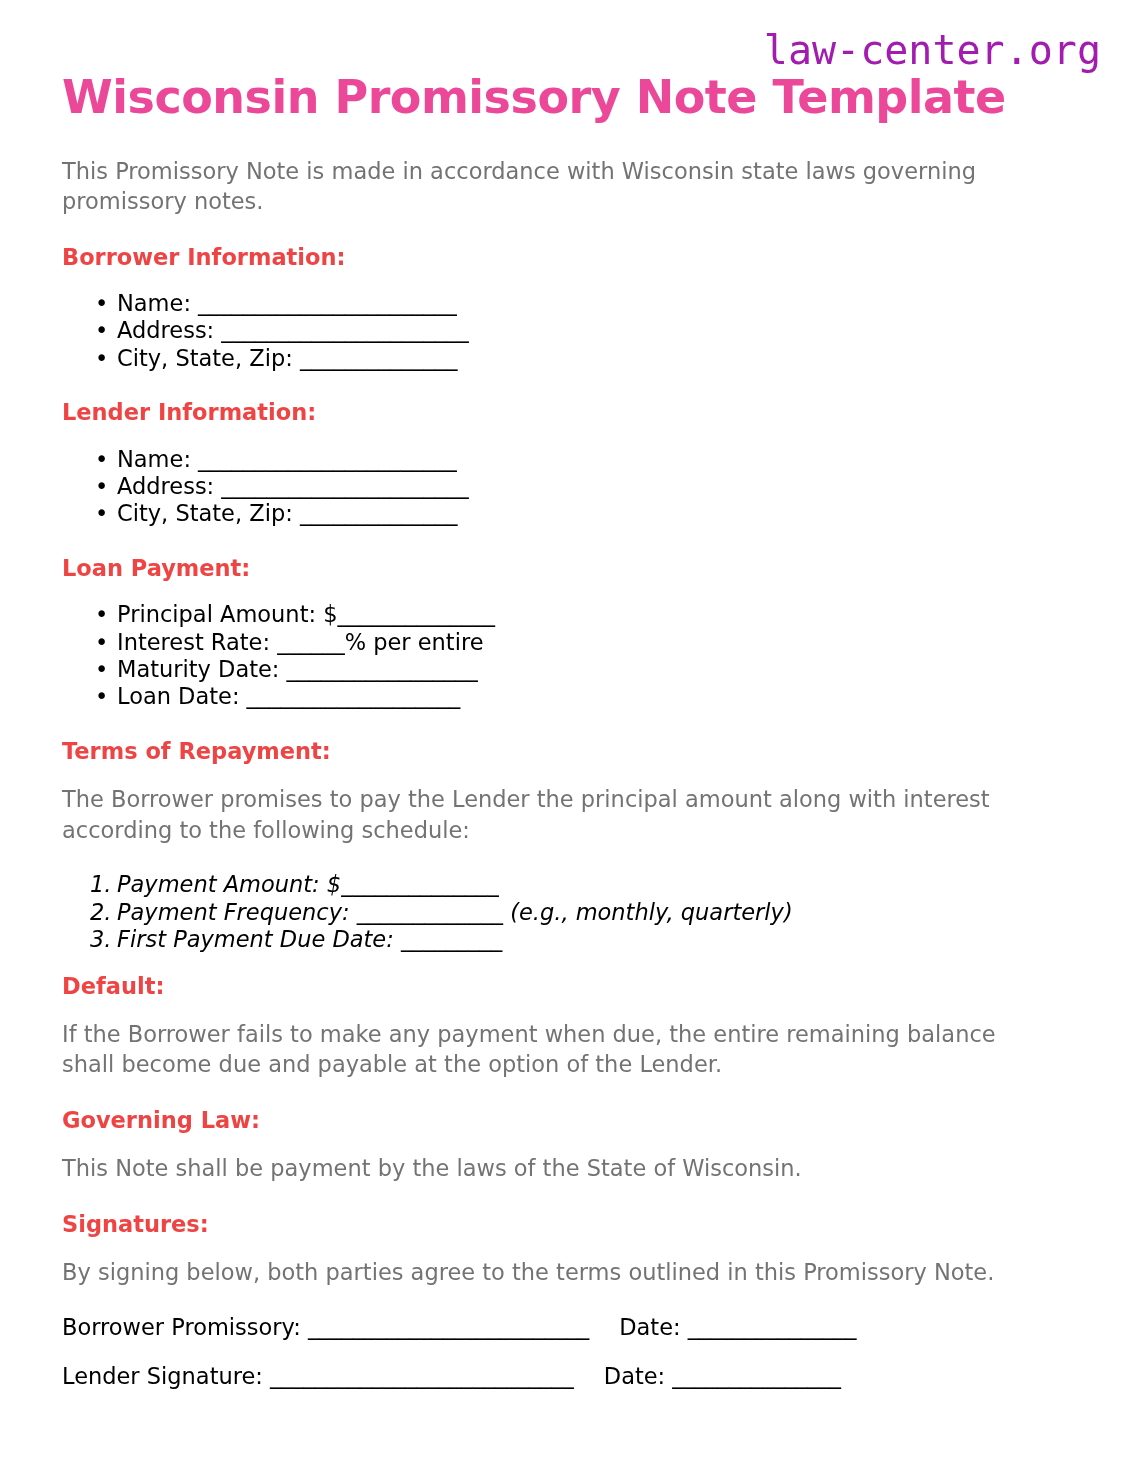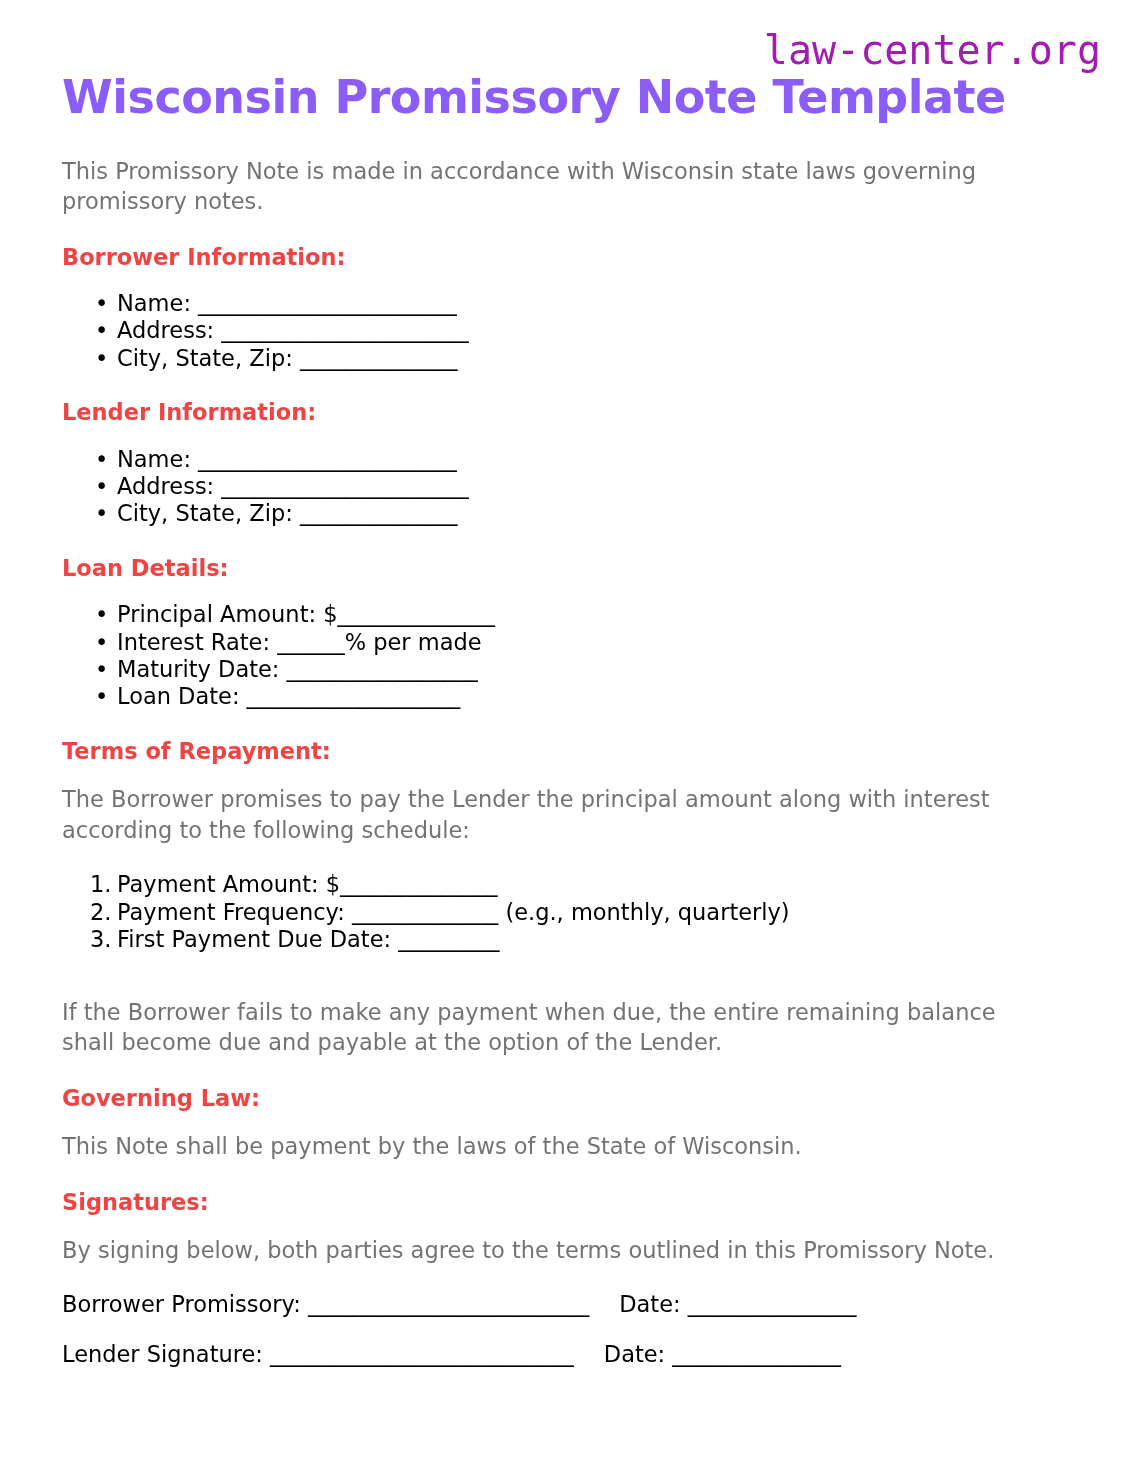--- a/index.html
+++ b/index.html
@@ -48,21 +48,21 @@
     top: 72px;
     width: 1010px;
   }
 
   h1.doc-title {
     font-size: 46px;
     font-weight: bold;
     line-height: 1.12;
     margin: 0 0 32px 0;
     letter-spacing: -0.5px;
-    color: #8b5cf6;
+    color: #ec4899;
   }
 
   p.para {
     font-size: 22.5px;
     line-height: 1.36;
     margin: 0 0 26px 0;
     color: #737373;
     max-width: 990px;
   }
 
@@ -91,23 +91,24 @@
     content: "\2022";
     position: absolute;
     left: 33px;
     top: 0;
     font-size: 22.5px;
     line-height: 1.22;
   }
 
   ol.number-list {
     list-style: none;
-    margin: 0 0 43px 0;
+    margin: 0 0 18px 0;
     padding: 0;
     counter-reset: payitem;
+    font-style: italic;
   }
   ol.number-list > li {
     position: relative;
     font-size: 22.5px;
     line-height: 1.22;
     padding-left: 55px;
     margin: 0;
     white-space: nowrap;
     counter-increment: payitem;
   }
@@ -151,36 +152,37 @@
       <li>City, State, Zip: ______________</li>
     </ul>
 
     <h2 class="section-heading">Lender Information:</h2>
     <ul class="bullet-list">
       <li>Name: _______________________</li>
       <li>Address: ______________________</li>
       <li>City, State, Zip: ______________</li>
     </ul>
 
-    <h2 class="section-heading">Loan Details:</h2>
+    <h2 class="section-heading">Loan Payment:</h2>
     <ul class="bullet-list">
       <li>Principal Amount: $______________</li>
-      <li>Interest Rate: ______% per made</li>
+      <li>Interest Rate: ______% per entire</li>
       <li>Maturity Date: _________________</li>
       <li>Loan Date: ___________________</li>
     </ul>
 
     <h2 class="section-heading">Terms of Repayment:</h2>
     <p class="para">The Borrower promises to pay the Lender the principal amount along with interest according to the following schedule:</p>
     <ol class="number-list">
       <li>Payment Amount: $______________</li>
       <li>Payment Frequency: _____________ (e.g., monthly, quarterly)</li>
       <li>First Payment Due Date: _________</li>
     </ol>
 
+    <h2 class="section-heading">Default:</h2>
     <p class="para">If the Borrower fails to make any payment when due, the entire remaining balance shall become due and payable at the option of the Lender.</p>
 
     <h2 class="section-heading">Governing Law:</h2>
     <p class="para">This Note shall be payment by the laws of the State of Wisconsin.</p>
 
     <h2 class="section-heading">Signatures:</h2>
     <p class="para">By signing below, both parties agree to the terms outlined in this Promissory Note.</p>
 
     <div class="sig-line">
       <span>Borrower Promissory: _________________________</span><span class="gap"></span><span>Date: _______________</span>

